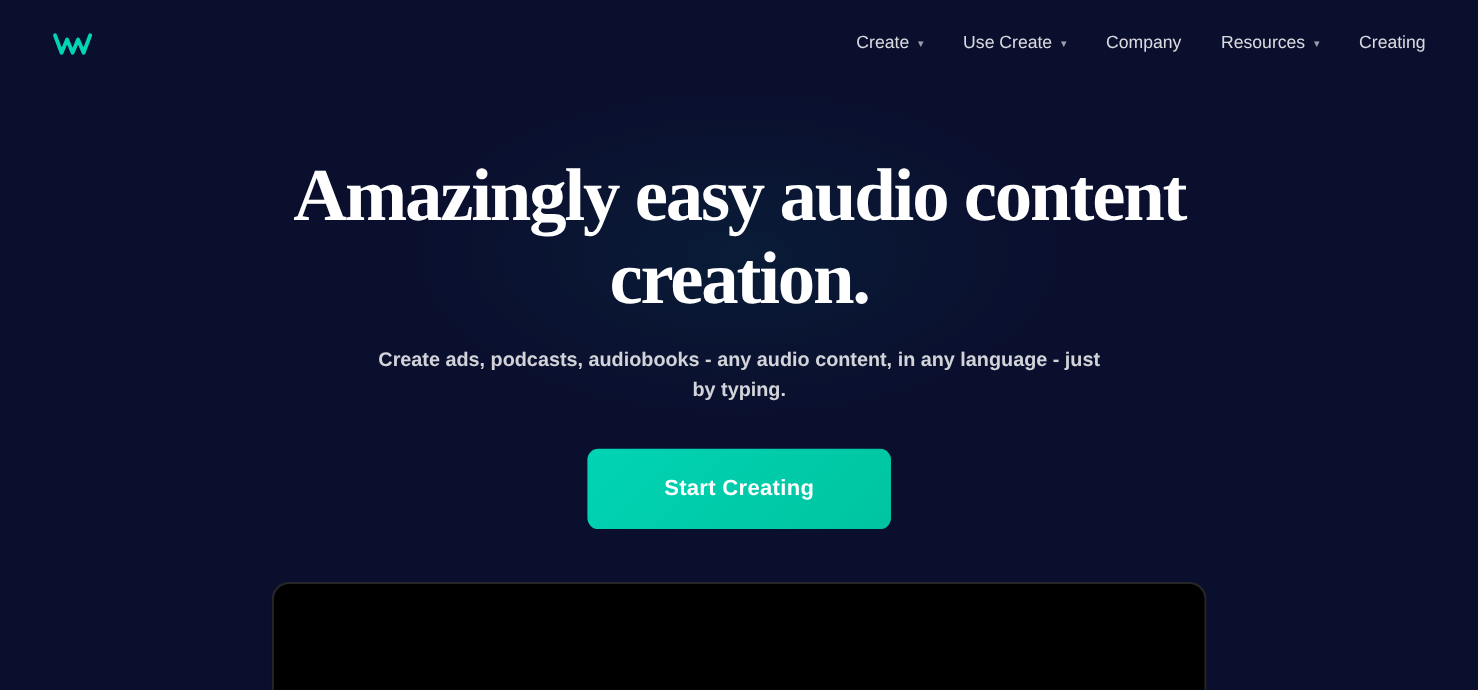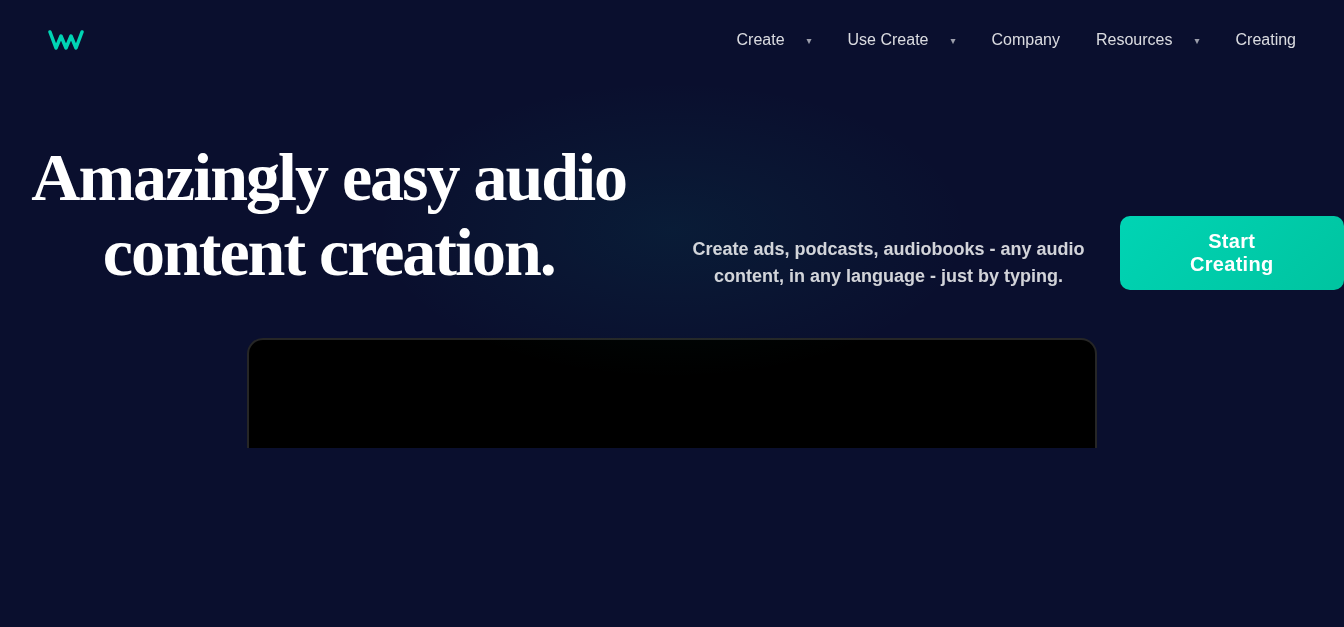--- a/index.html
+++ b/index.html
@@ -53,21 +53,21 @@
       list-style: none;
     }
 
     .nav-links li a {
       color: rgba(255,255,255,0.85);
       text-decoration: none;
       font-size: 16px;
       font-weight: 400;
       display: flex;
       align-items: center;
-      gap: 22px;
+      gap: 8px;
     }
 
     .nav-links li a .chevron {
       font-size: 10px;
       opacity: 0.7;
     }
 
     .go-to-app-btn {
       background: transparent;
       border: 2px solid rgba(255,255,255,0.7);
@@ -75,22 +75,22 @@
       padding: 12px 28px;
       border-radius: 8px;
       font-size: 16px;
       font-weight: 500;
       cursor: pointer;
     }
 
     
     .hero {
       display: flex;
-      flex-direction: row;
-      align-items: flex-end;
+      flex-direction: column;
+      align-items: center;
       text-align: center;
       padding-top: 60px;
       position: relative;
       z-index: 10;
     }
 
     .hero-title {
       font-size: 68px;
       font-weight: 800;
       line-height: 1.1;
@@ -107,21 +107,21 @@
       font-weight: 700;
       max-width: 680px;
       line-height: 1.5;
     }
 
     .start-creating-btn {
       margin-top: 40px;
       background: linear-gradient(135deg, #00d4b4, #00c4a0);
       border: none;
       color: white;
-      padding: 14px 70px;
+      padding: 25px 70px;
       border-radius: 10px;
       font-size: 20px;
       font-weight: 700;
       cursor: pointer;
       letter-spacing: 0.3px;
     }
 
     
     .app-preview-container {
       display: flex;

